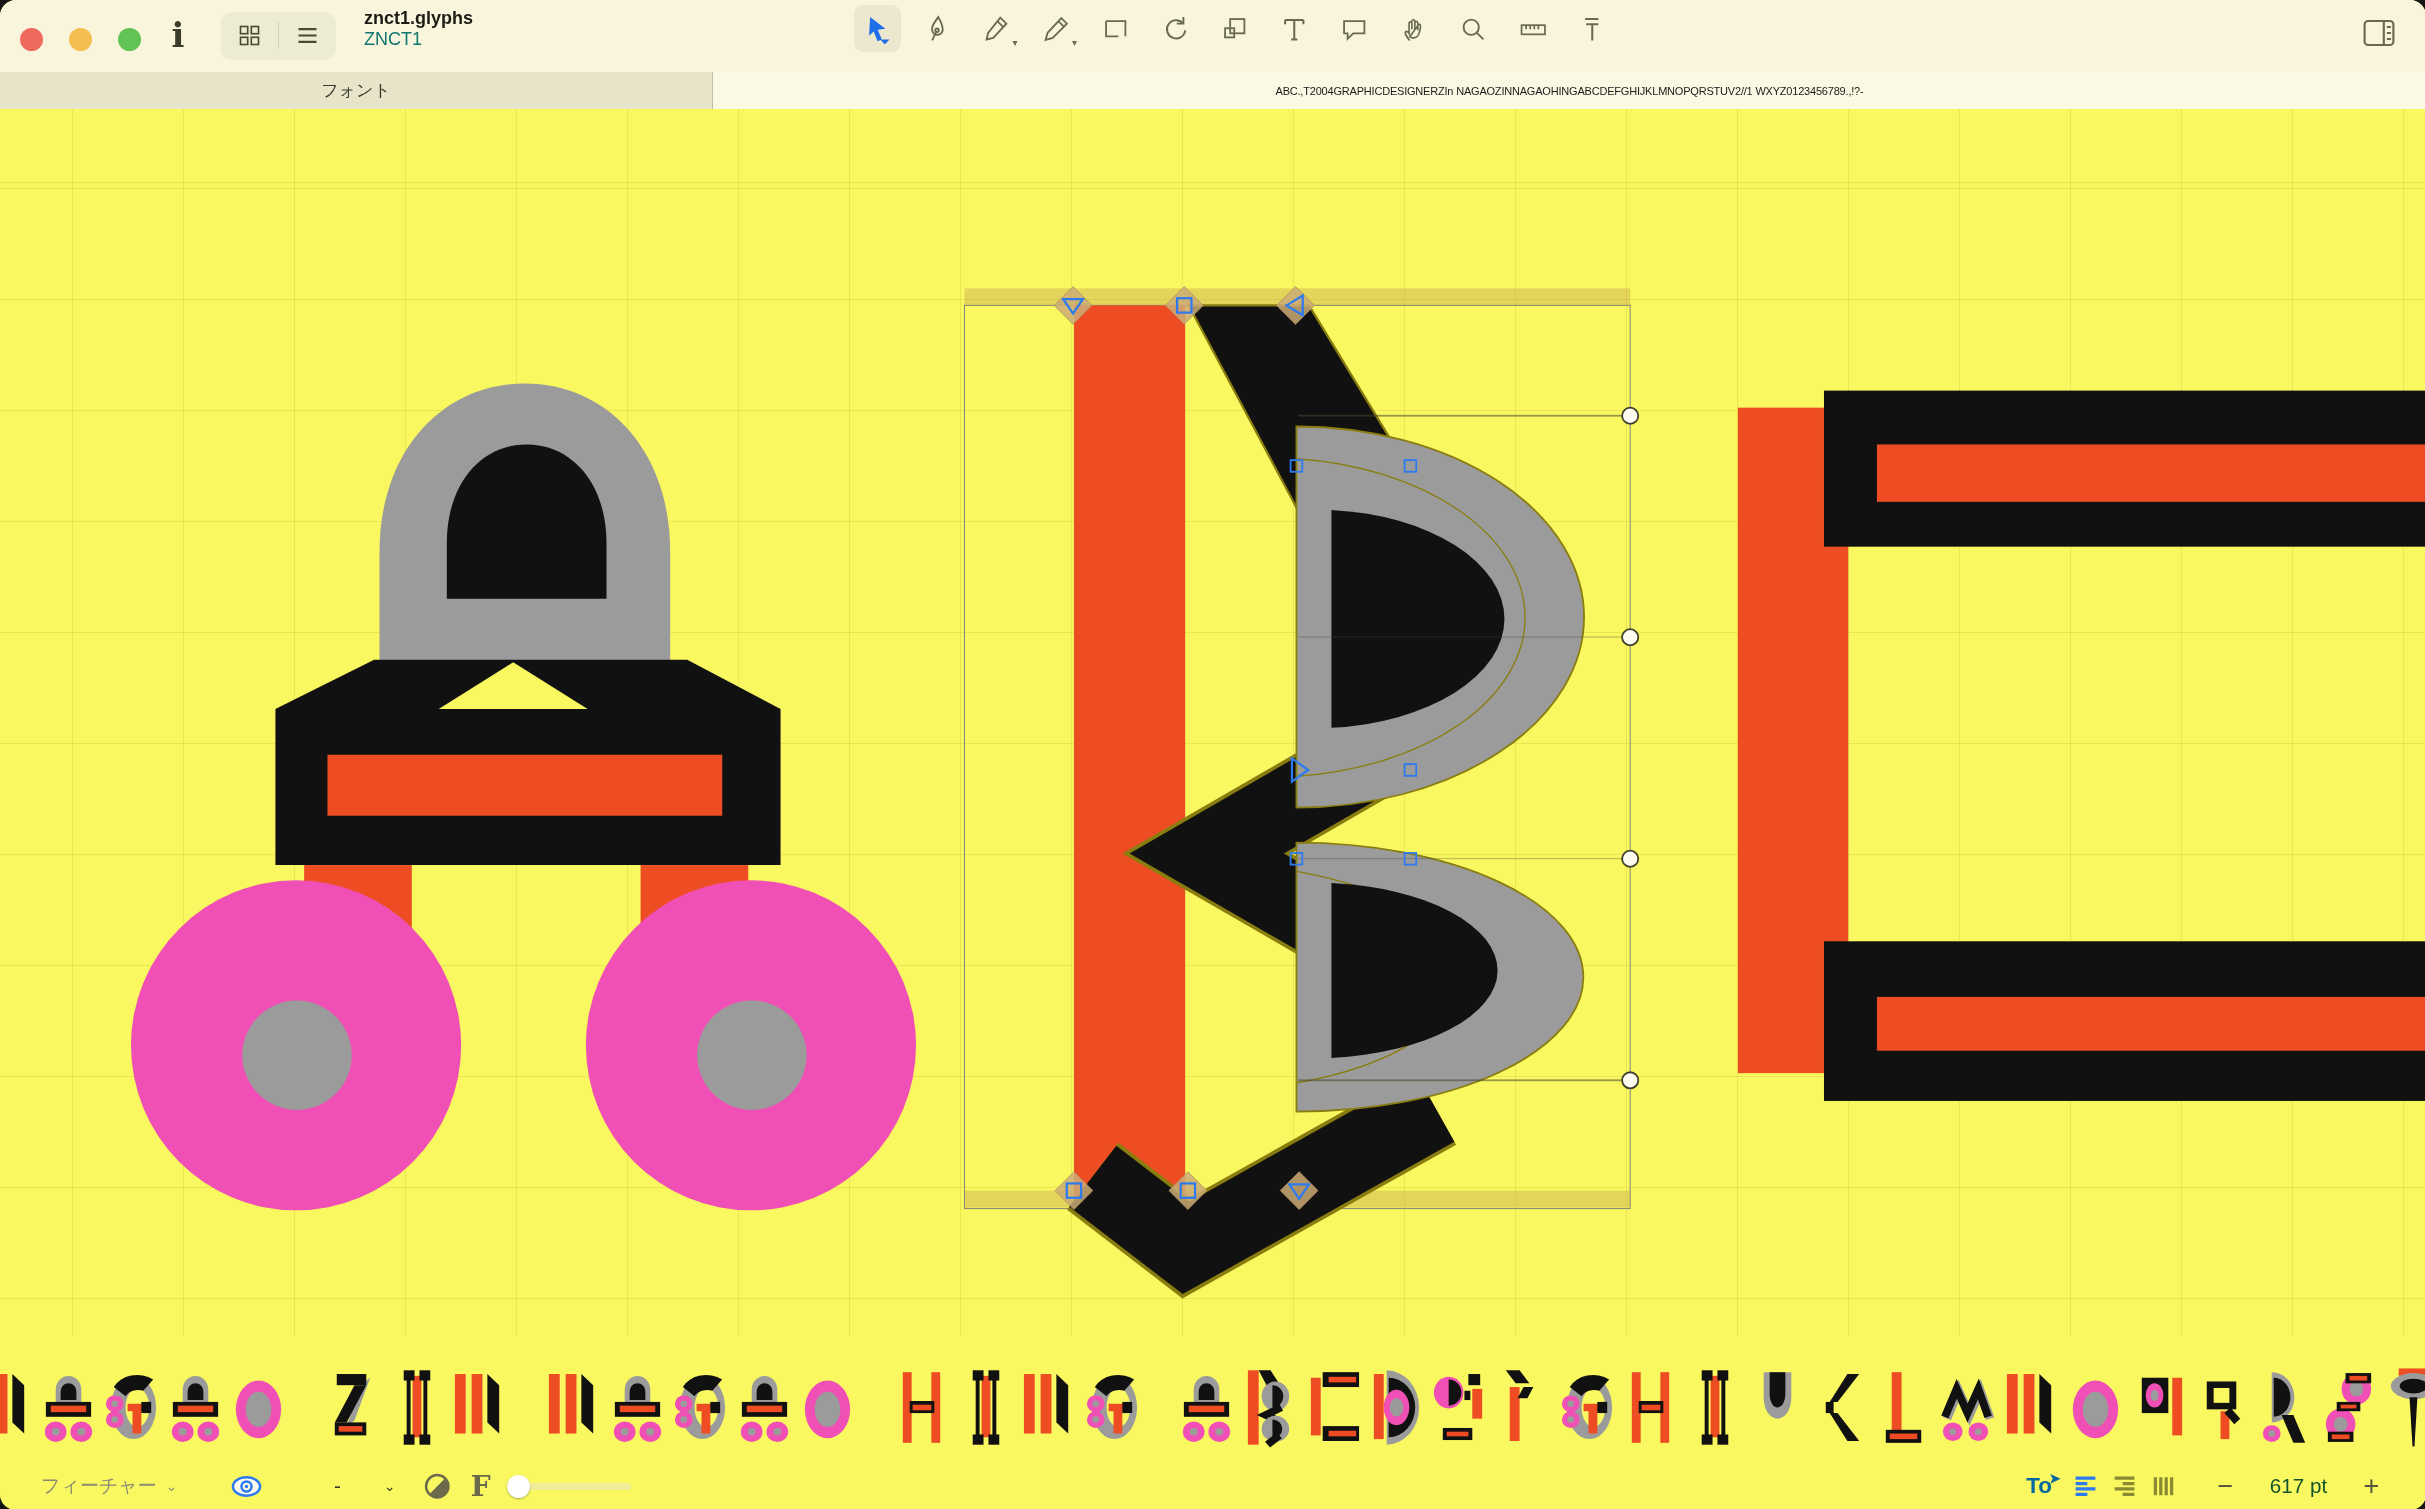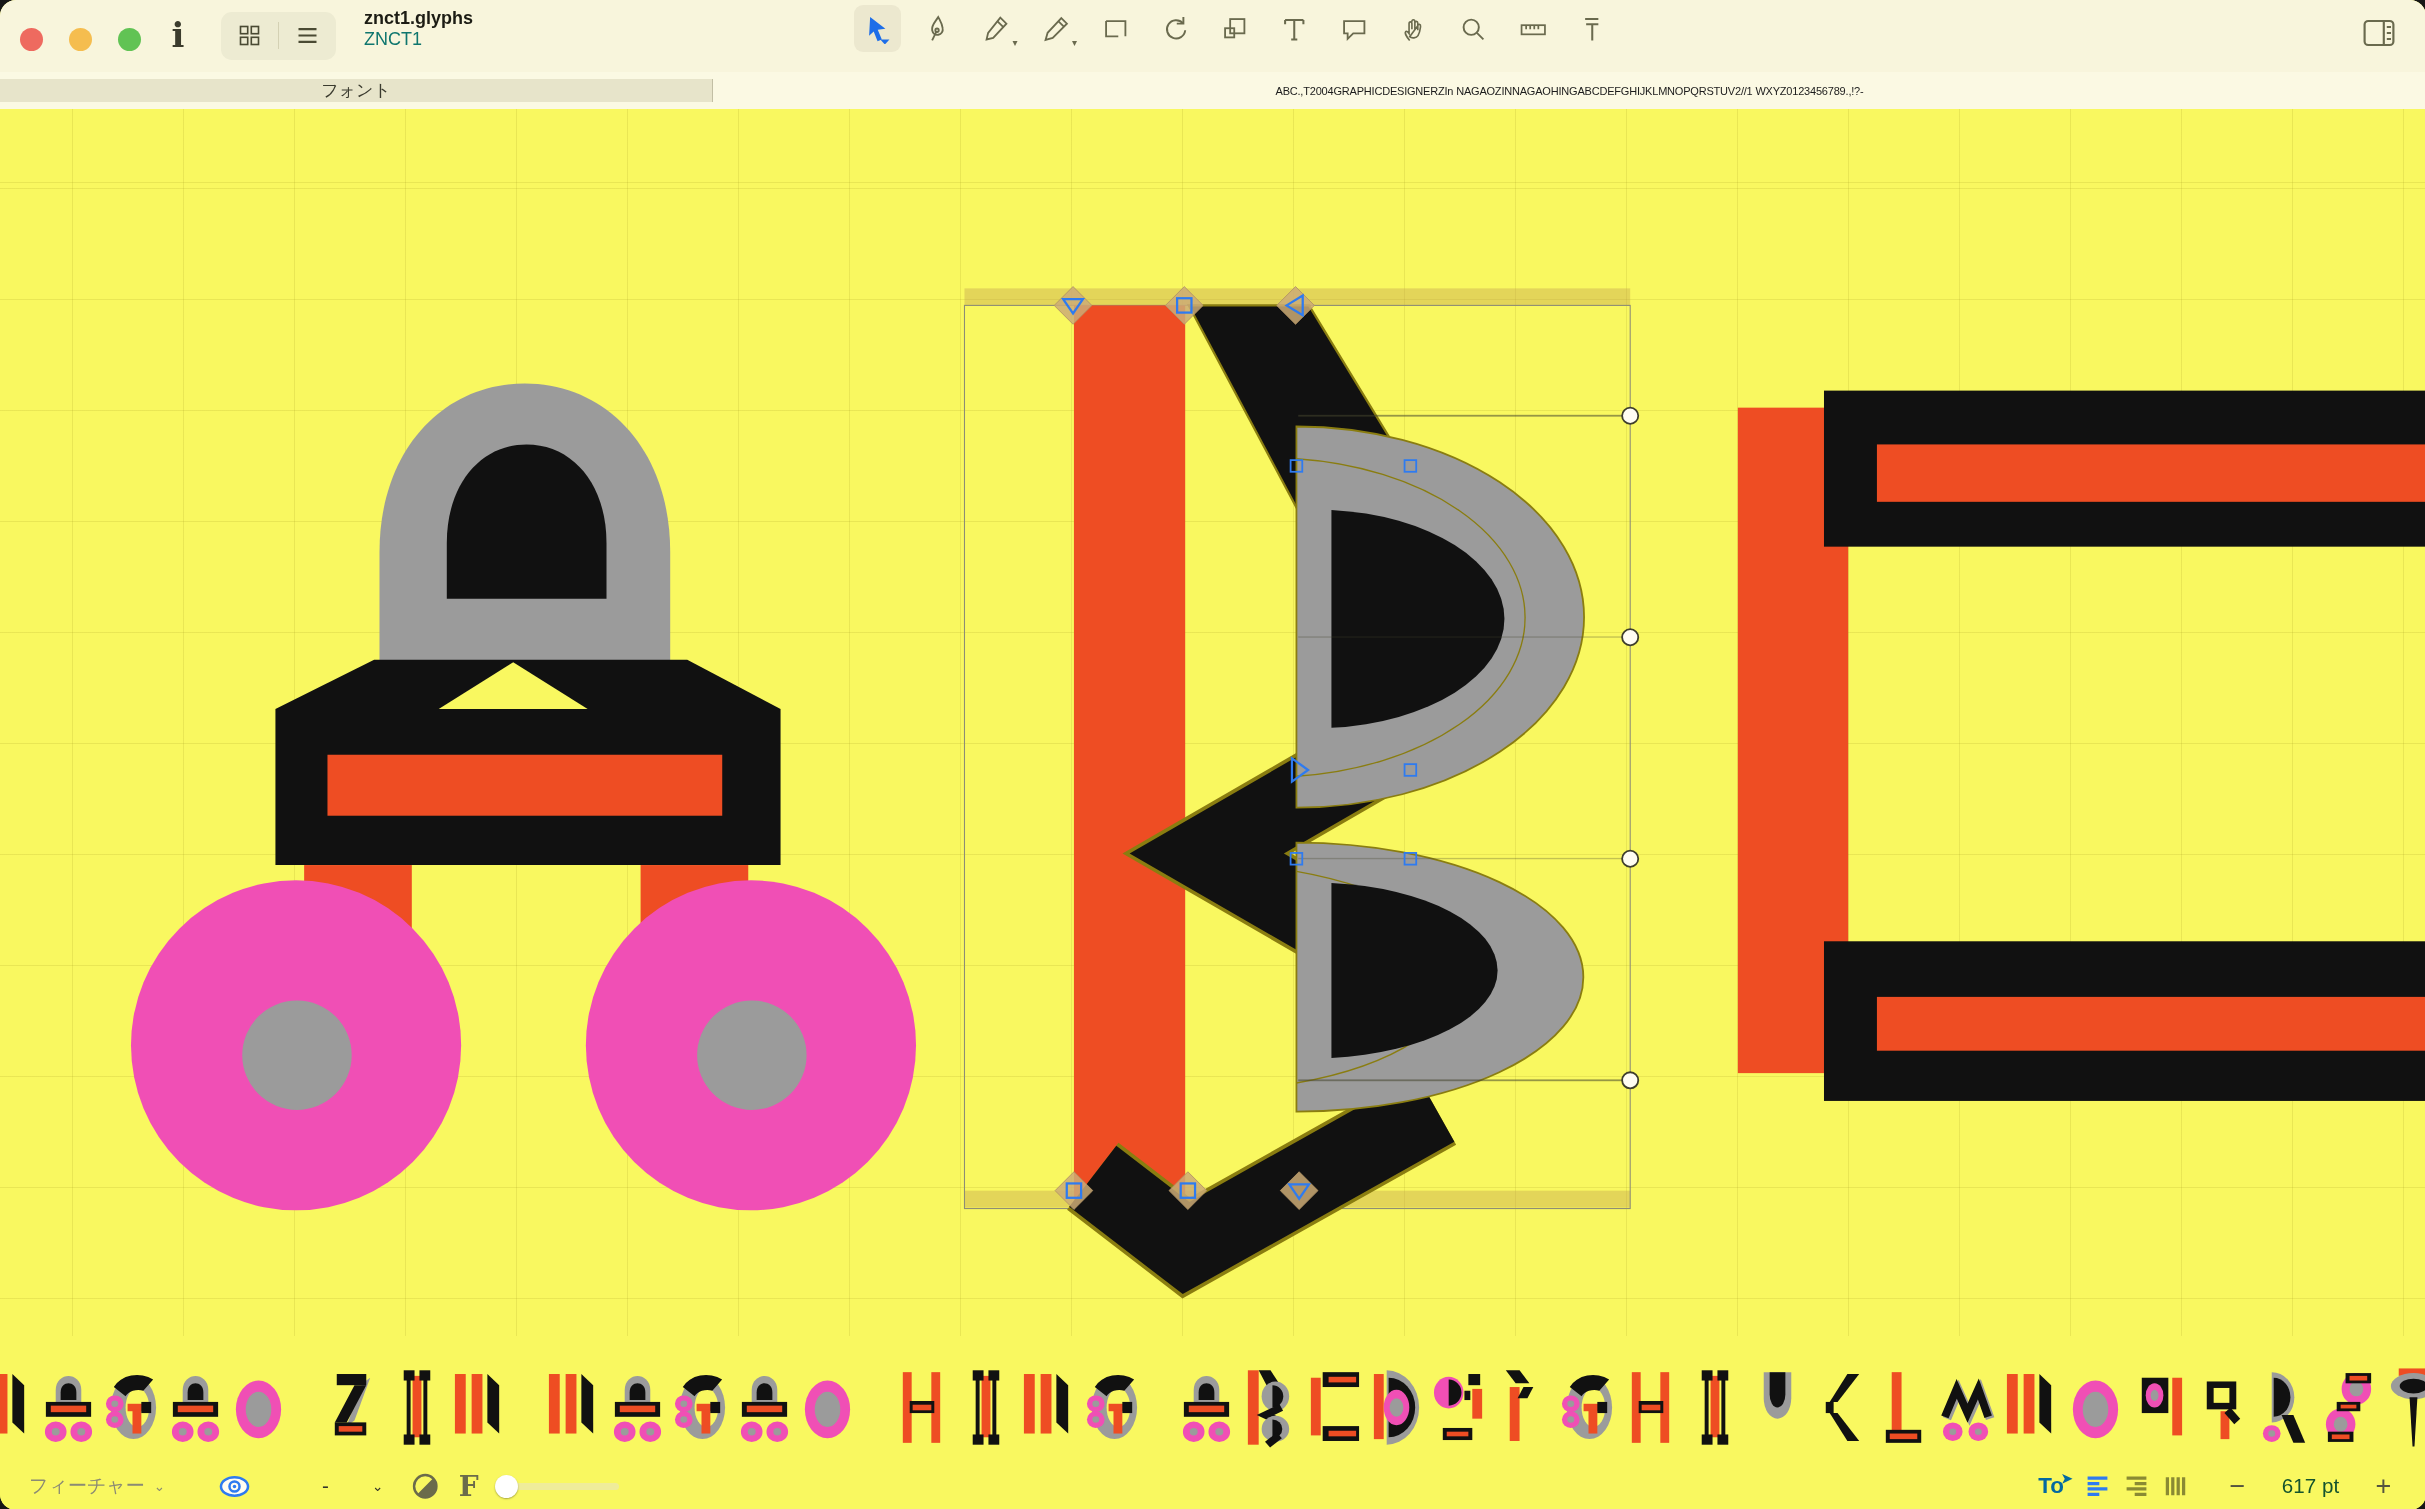--- a/index.html
+++ b/index.html
@@ -22,38 +22,38 @@
   .title-block .t2{font-size:18px;color:#0f766e;}
   .main-tools{position:absolute;left:854px;top:5.4px;display:flex;align-items:center;gap:12.6px;}
   .tool-btn{position:relative;width:47px;height:47px;border:none;background:transparent;border-radius:9px;
     display:flex;align-items:center;justify-content:center;}
   .tool-btn.active{background:#ECE8CF;}
   .tool-btn svg{width:30.5px;height:30.5px;}
   .tool-caret{position:absolute;right:2.7px;bottom:4.5px;font-size:10px;color:#6a6a4e;}
   .sidebar-toggle{position:absolute;right:23px;top:10.8px;width:48px;height:48px;border:none;background:transparent;}
   .sidebar-toggle svg{width:36px;height:36px;}
   
-  .tabbar{display:flex;height:38px;border-bottom:1.8px solid #97978B;background:#FBF9E3;align-items:center;}
+  .tabbar{display:flex;height:38px;border-bottom:1.8px solid #97978B;background:#FBF9E3;}
   .tab-font{width:713px;background:#E7E4CA;border-right:0.9px solid #c2bfa4;display:flex;align-items:center;justify-content:center;
     font-size:17px;color:#3a3a2e;}
   .tab-edit{flex:1;display:flex;align-items:center;justify-content:center;font-size:11px;color:#1c1c1c;
     white-space:nowrap;overflow:hidden;letter-spacing:-0.2px;}
   
   .canvas{position:absolute;left:0;top:109px;right:0;bottom:0;background:#F9F860;overflow:hidden;}
   .grid{position:absolute;left:0;top:0;width:100%;height:1227px;
     background-image:
       repeating-linear-gradient(to right, rgba(150,140,20,0.16) 0 0.9px, transparent 0.9px 111px),
       repeating-linear-gradient(to bottom, rgba(150,140,20,0.16) 0 0.9px, transparent 0.9px 111px);
     background-position:72px 0px, 0px 79px;}
   #glyph-svg{position:absolute;left:0;top:0;width:2426px;height:1400px;}
   #strip{position:absolute;left:-25px;top:1252px;height:93px;display:flex;align-items:flex-start;}
   #strip svg{width:59px;height:93px;margin-right:4.5px;flex:none;}
   #strip .sp{width:30.5px;flex:none;}
   
-  .statusbar{position:absolute;left:0;right:0;bottom:0;height:48px;display:flex;align-items:center;padding:0 23px;}
+  .statusbar{position:absolute;left:0;right:0;bottom:0;height:48px;display:flex;align-items:center;padding:0 35px;}
   .features-btn{display:flex;align-items:center;gap:9px;background:none;border:none;font-size:19px;color:#8b8b74;}
   .chev{font-size:13.5px;color:#8b8b74;}
   .eye-btn{background:none;border:none;margin-left:38px;display:flex;align-items:center;}
   .master-btn{background:none;border:none;margin-left:56px;display:flex;align-items:center;gap:43px;font-size:20.6px;color:#33332a;}
   .master-btn .chev{color:#33332a;}
   .contrast-btn{background:none;border:none;margin-left:14.4px;display:flex;align-items:center;}
   .f-label{margin-left:12.6px;font-family:"DejaVu Serif",serif;font-weight:bold;font-size:28px;color:#6b6b4b;}
   .slider{position:relative;margin-left:16px;width:124px;height:23px;}
   .slider .track{position:absolute;left:0;right:0;top:8px;height:7.2px;border-radius:3.6px;background:#EFEC9A;}
   .slider .knob{position:absolute;left:0;top:0;width:23px;height:23px;border-radius:50%;background:#fff;

